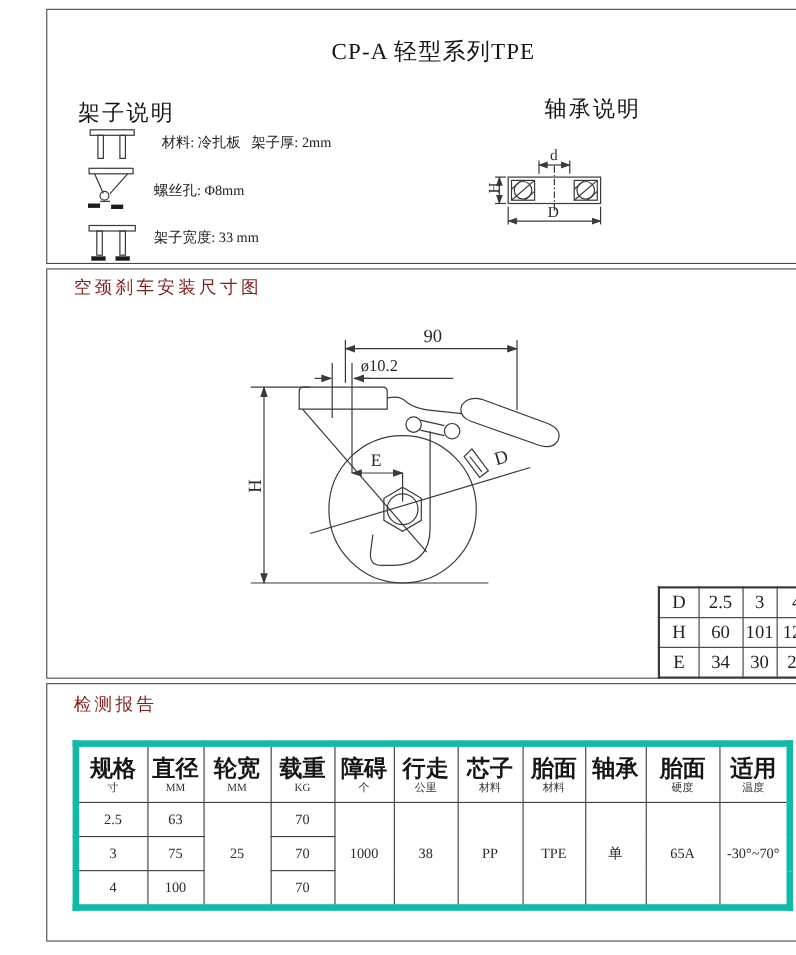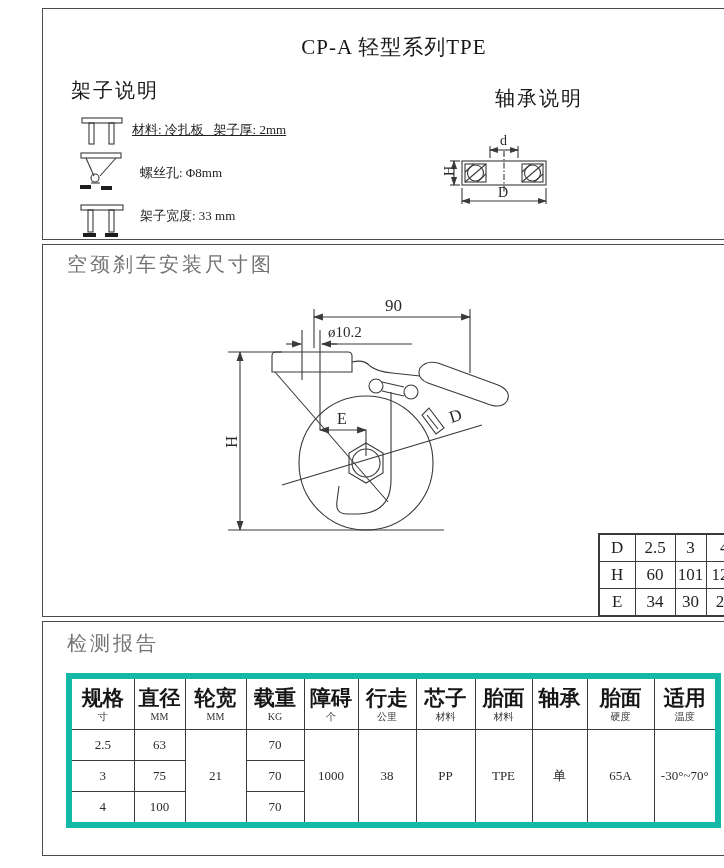--- a/index.html
+++ b/index.html
@@ -6,21 +6,21 @@
   .page{position:relative;width:724px;height:868px;background:#ffffff;
         font-family:"Liberation Serif", serif;color:#1f1f1f;overflow:hidden;margin-left:32px;}
   .section{position:absolute;left:10px;width:702px;border:1px solid #4a4a4a;background:#fff;}
   .sec-top{top:8px;height:230px;}
   .sec-mid{top:244px;height:371px;}
   .sec-bottom{top:621px;height:233px;}
 
   .doc-title{position:absolute;left:0;right:0;top:24px;text-align:center;
              font-size:21px;letter-spacing:1px;color:#161616;}
   .h-big{position:absolute;font-size:20px;color:#161616;letter-spacing:2px;}
-  .h-mid{position:absolute;font-size:20px;color:#737373;letter-spacing:3px;font-family:Liberation Mono, monospace;}
+  .h-mid{position:absolute;font-size:16px;color:#7f1d1d;letter-spacing:3px;font-family:Liberation Mono, monospace;}
 
   .frame-item-label{position:absolute;font-size:13px;color:#222;white-space:pre;}
 
   svg{position:absolute;overflow:visible;}
   .ln{stroke:#3a3a3a;fill:none;stroke-width:1.1;}
   .fil{fill:#1d1d1d;stroke:none;}
   .dimtext{fill:#2a2a2a;}
 
   table{border-collapse:collapse;position:absolute;table-layout:fixed;background:#fff;}
   td,th{border:1.5px solid #3a3a3a;text-align:center;vertical-align:middle;
@@ -40,30 +40,30 @@
   .rt-sub{font-size:10px;color:#333;line-height:13px;min-height:13px;}
 </style>
 </head>
 <body>
 
 <div class="page">
 
   <div class="section sec-top">
     <div class="doc-title">CP-A  轻型系列TPE</div>
 
-    <div class="h-big" style="left:28px;top:68px;">架子说明</div>
+    <div class="h-big" style="left:28px;top:80px;">架子说明</div>
 
     <svg width="46" height="36" viewBox="0 0 46 36" style="left:36px;top:105px;">
       <g class="ln">
         <rect x="3" y="4" width="40" height="5"></rect>
         <rect x="10" y="9" width="5" height="21"></rect>
         <rect x="30" y="9" width="5" height="21"></rect>
       </g>
     </svg>
-    <div class="frame-item-label" style="left:89px;top:112px;text-decoration:underline;">材料: 冷扎板   架子厚: 2mm</div>
+    <div class="frame-item-label" style="left:104px;top:112px;">材料: 冷扎板   架子厚: 2mm</div>
 
     <svg width="48" height="44" viewBox="0 0 48 44" style="left:34px;top:140px;">
       <g class="ln">
         <rect x="4" y="4" width="40" height="5"></rect>
         <line x1="9" y1="9" x2="17" y2="27"></line>
         <line x1="39" y1="9" x2="23" y2="27"></line>
         <circle cx="18" cy="29" r="4"></circle>
         <line x1="14" y1="34" x2="23" y2="34"></line>
       </g>
       <rect class="fil" x="3" y="36" width="11" height="4"></rect>
@@ -277,21 +277,21 @@
         <div class="rt-sub">硬度</div>
           </th>
       <th>
         <div class="rt-title">适用</div>
         <div class="rt-sub">温度</div>
           </th>
     </tr>
     <tr>
       <td>2.5</td>
       <td>63</td>
-      <td rowspan="3">21</td>
+      <td rowspan="3">25</td>
       <td>70</td>
       <td rowspan="3">1000</td>
       <td rowspan="3">38</td>
       <td rowspan="3">PP</td>
       <td rowspan="3">TPE</td>
       <td rowspan="3">单</td>
       <td rowspan="3">65A</td>
       <td rowspan="3">-30°~70°</td>
     </tr>
     <tr>

